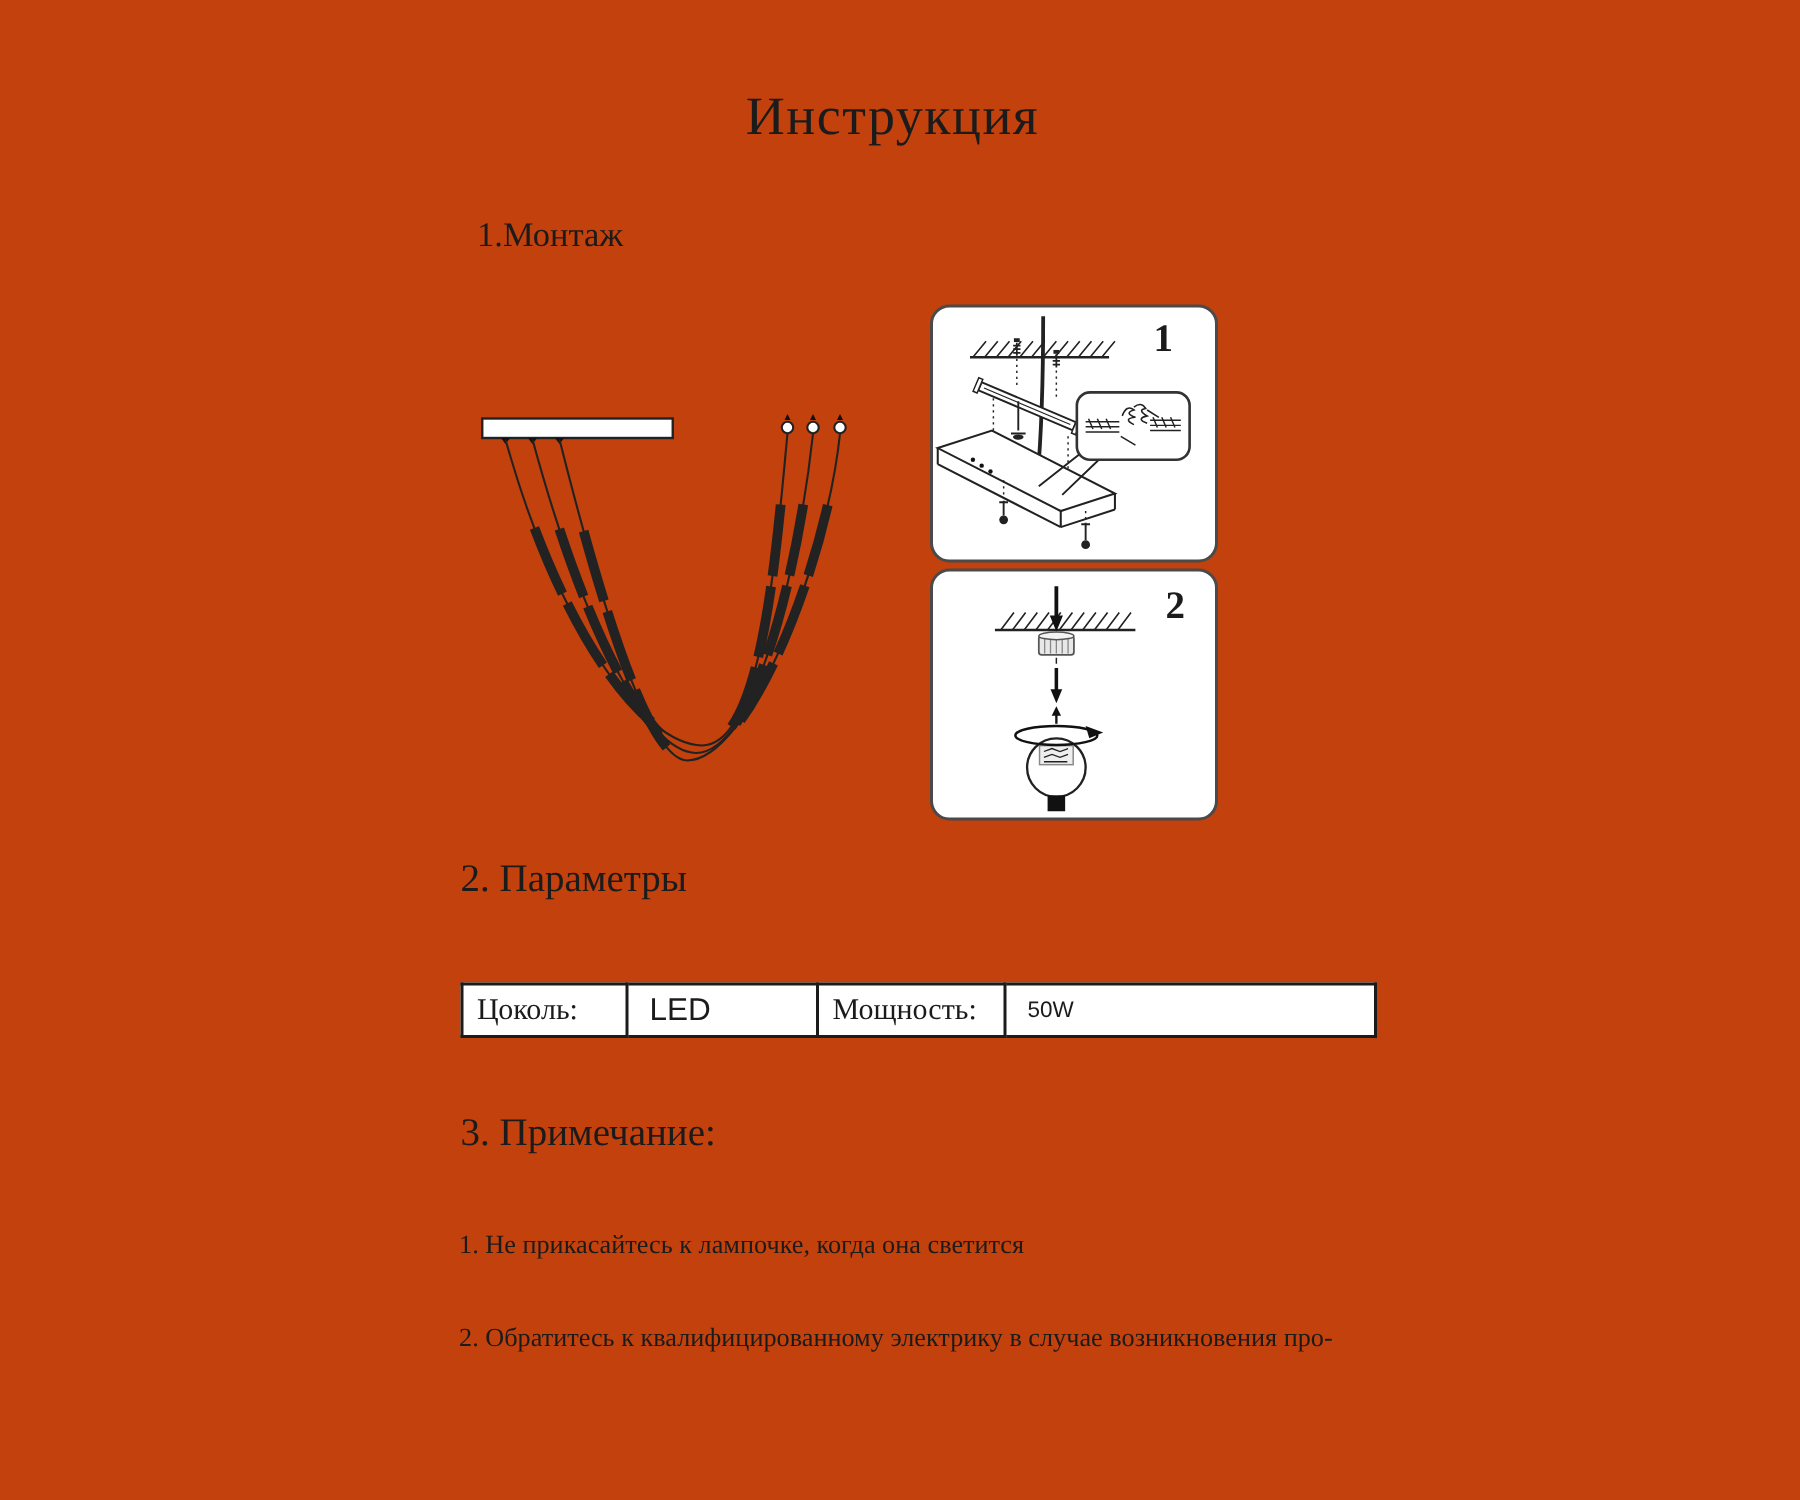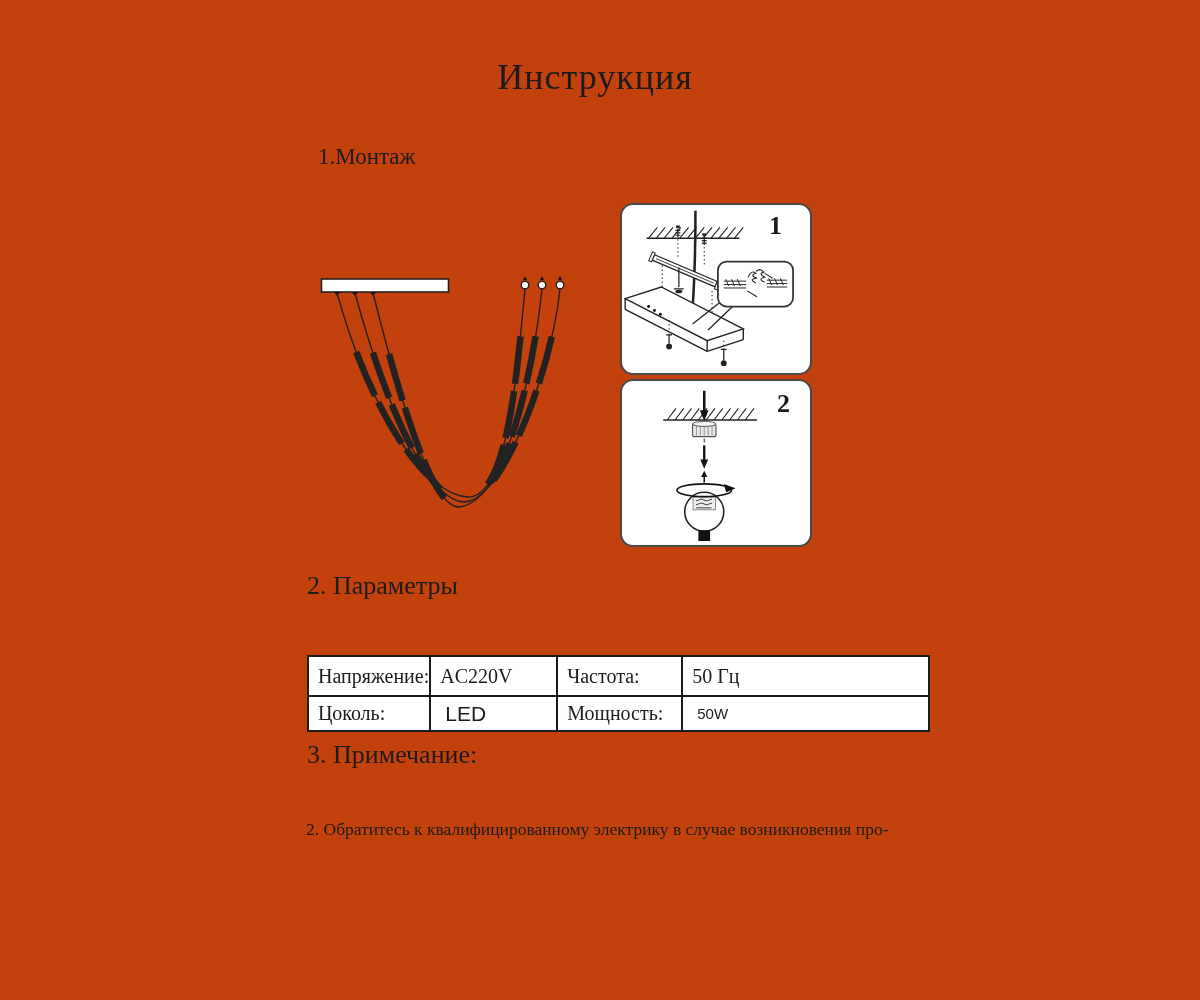--- a/index.html
+++ b/index.html
@@ -158,38 +158,33 @@
       </g>
       <rect x="78" y="153" width="12" height="11" fill="#111"></rect>
     </svg>
     <div class="step-num">2</div>
   </div>
 
   <div class="abs h-params">2. Параметры</div>
 
   <table class="params">
     <tbody>
-        <tr class="r1">
-      <td class="c1">Напряжение:</td>
-      <td class="c2">AC220V</td>
-      <td class="c3">Частота:</td>
-      <td class="c4">50 Гц</td>
-    </tr>
     <tr class="r2">
       <td class="c1">Цоколь:</td>
       <td class="c2 v-sans">LED</td>
       <td class="c3">Мощность:</td>
       <td class="c4 v-small">50W</td>
     </tr>
   </tbody>
     </table>
 
   <div class="abs h-notes">3. Примечание:</div>
 
   <div class="abs notes">
+    <div>1. Не прикасайтесь к лампочке, когда она светится</div>
     <div>2. Обратитесь к квалифицированному электрику в случае возникновения про-</div>
     
     
     
     
     
   </div>
 
 </div>
 

